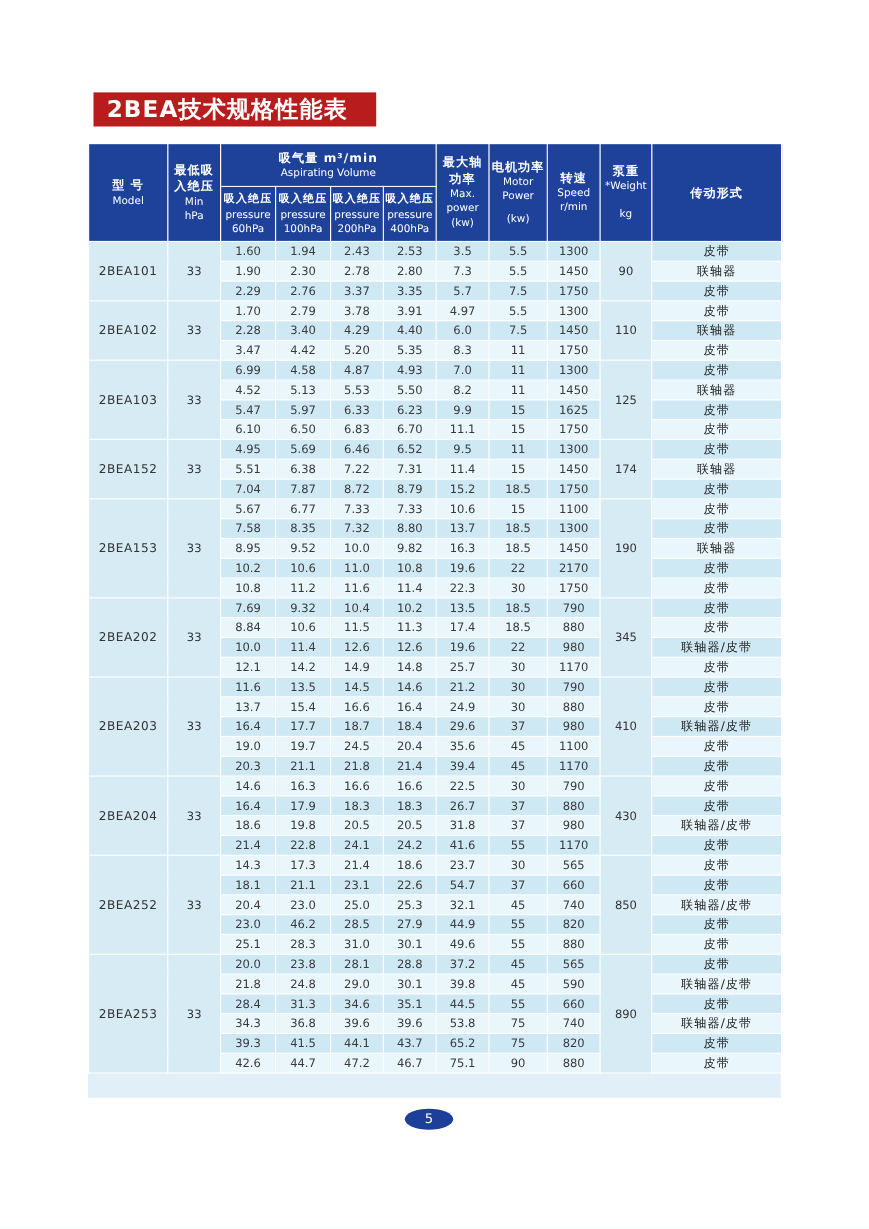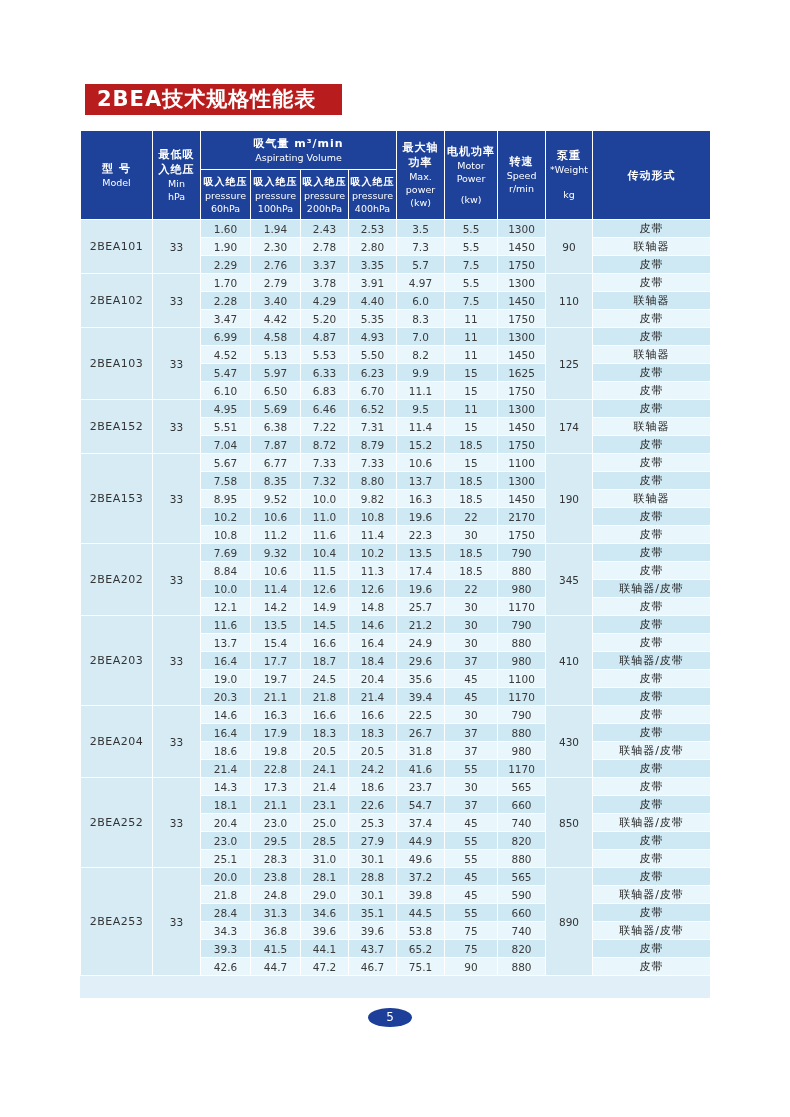--- a/index.html
+++ b/index.html
@@ -485,28 +485,28 @@
           <td class="num">54.7</td>
           <td class="num">37</td>
           <td class="num">660</td>
           <td class="trans">皮带</td>
         </tr>
         <tr class="r-b">
           <td class="num">20.4</td>
           <td class="num">23.0</td>
           <td class="num">25.0</td>
           <td class="num">25.3</td>
-          <td class="num">37.4</td>
+          <td class="num">32.1</td>
           <td class="num">45</td>
           <td class="num">740</td>
           <td class="trans">联轴器/皮带</td>
         </tr>
         <tr class="r-a">
           <td class="num">23.0</td>
-          <td class="num">29.5</td>
+          <td class="num">46.2</td>
           <td class="num">28.5</td>
           <td class="num">27.9</td>
           <td class="num">44.9</td>
           <td class="num">55</td>
           <td class="num">820</td>
           <td class="trans">皮带</td>
         </tr>
         <tr class="r-b">
           <td class="num">25.1</td>
           <td class="num">28.3</td>

